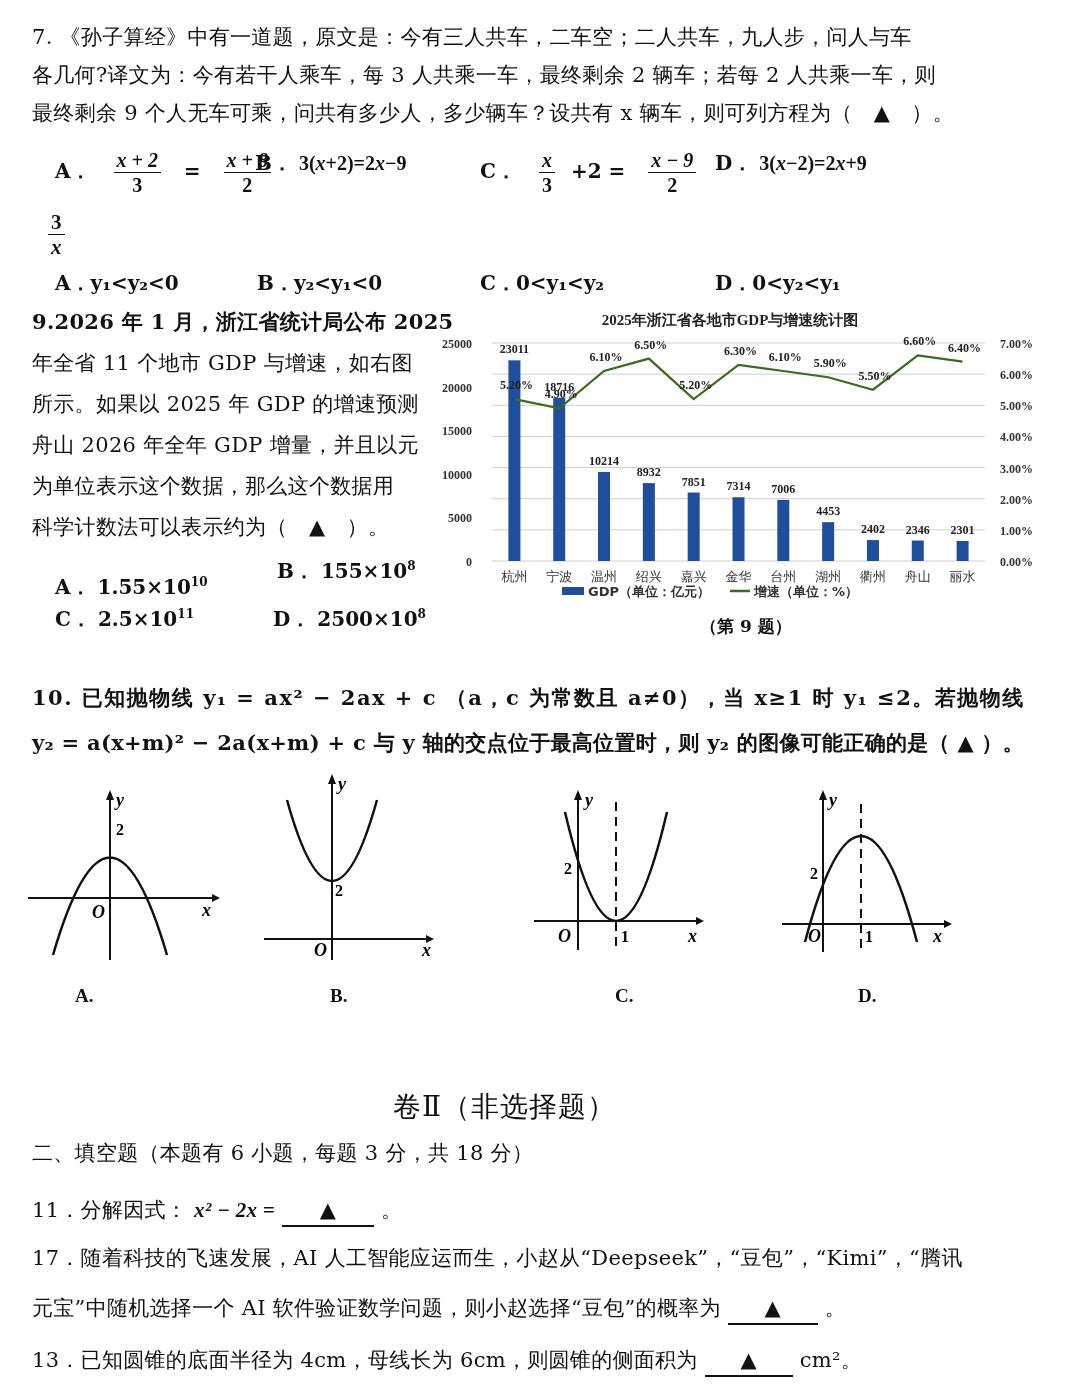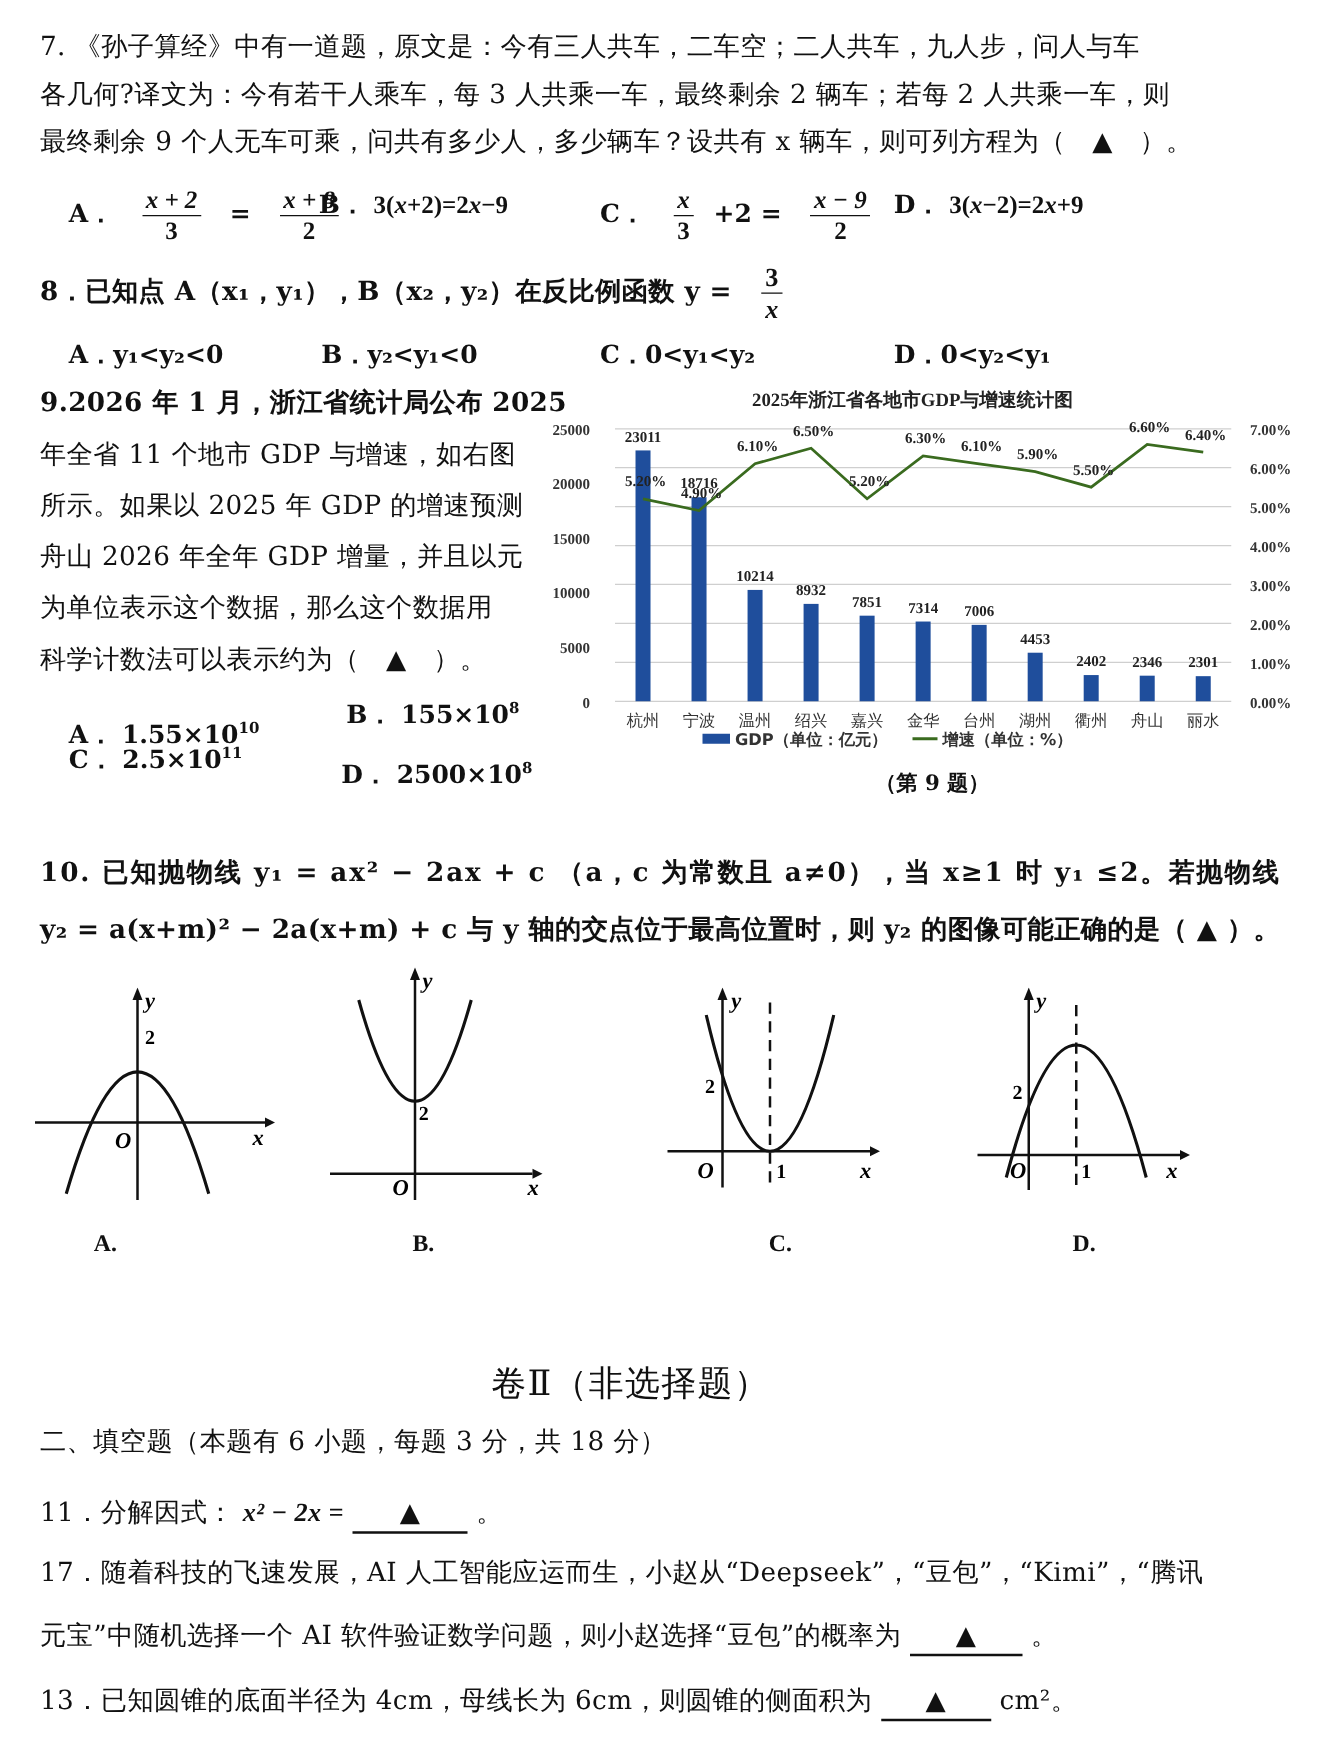--- a/index.html
+++ b/index.html
@@ -54,21 +54,20 @@
         <span class="den">2</span>
       </span>
   </div>
   <div class="opt" style="left:715px; top:12px;">
     <span>D．</span>
     <span style="font-family:'Liberation Serif',serif;">3(<i>x</i>−2)=2<i>x</i>+9</span>
   </div>
 </div>
 
 <div class="line" style="top:210px; font-weight:bold;">
-  <span>8．已知点 A（x₁，y₁），B（x₂，y₂）在反比例函数 y =</span>
   <span class="frac">
       <span class="num">3</span>
       <span class="den it">x</span>
     </span>
 </div>
 <div class="opt-row" style="top:270px; left:0; width:1068px;">
   <div class="opt" style="left:55px;"><span>A．</span><span>y₁&lt;y₂&lt;0</span></div>
   <div class="opt" style="left:257px;"><span>B．</span><span>y₂&lt;y₁&lt;0</span></div>
   <div class="opt" style="left:480px;"><span>C．</span><span>0&lt;y₁&lt;y₂</span></div>
   <div class="opt" style="left:715px;"><span>D．</span><span>0&lt;y₂&lt;y₁</span></div>
@@ -77,21 +76,21 @@
 <div class="line" style="top:307px; font-size:21px; font-weight:bold;">9.2026 年 1 月，浙江省统计局公布 2025</div>
 <div class="line" style="top:348px; font-size:21px;">年全省 11 个地市 GDP 与增速，如右图</div>
 <div class="line" style="top:389px; font-size:21px;">所示。如果以 2025 年 GDP 的增速预测</div>
 <div class="line" style="top:430px; font-size:21px;">舟山 2026 年全年 GDP 增量，并且以元</div>
 <div class="line" style="top:471px; font-size:21px;text-align:center;">为单位表示这个数据，那么这个数据用</div>
 <div class="line" style="top:512px; font-size:21px;">科学计数法可以表示约为（　▲　）。</div>
 
 <div class="opt-row" style="top:558px; left:0; width:430px; height:80px; font-size:20px;">
   <div class="opt" style="left:55px; top:16px;"><span>A．</span> <span>1.55×10</span><sup class="s">10</sup></div>
   <div class="opt" style="left:277px; top:0;"><span>B．</span> <span>155×10</span><sup class="s">8</sup></div>
-  <div class="opt" style="left:55px; top:36px;text-align:right;"><span>C．</span> <span>2.5×10</span><sup class="s">11</sup></div>
+  <div class="opt" style="left:55px; top:48px;text-align:right;"><span>C．</span> <span>2.5×10</span><sup class="s">11</sup></div>
   <div class="opt" style="left:273px; top:48px;"><span>D．</span> <span>2500×10</span><sup class="s">8</sup></div>
 </div>
 
 <div class="chart-wrap">
   <svg id="chart-svg" width="620" height="300">
       <text x="300" y="20" text-anchor="middle" font-size="15" font-weight="bold" font-family="Liberation Serif" fill="#222">2025年浙江省各地市GDP与增速统计图</text>
       <line x1="62" y1="256" x2="555" y2="256" stroke="#cfcfcf" stroke-width="1"></line>
       <text x="570" y="261" font-size="12" font-weight="bold" font-family="Liberation Serif" fill="#333">0.00%</text>
       <line x1="62" y1="224.85714285714286" x2="555" y2="224.85714285714286" stroke="#cfcfcf" stroke-width="1"></line>
       <text x="570" y="229.85714285714286" font-size="12" font-weight="bold" font-family="Liberation Serif" fill="#333">1.00%</text>

